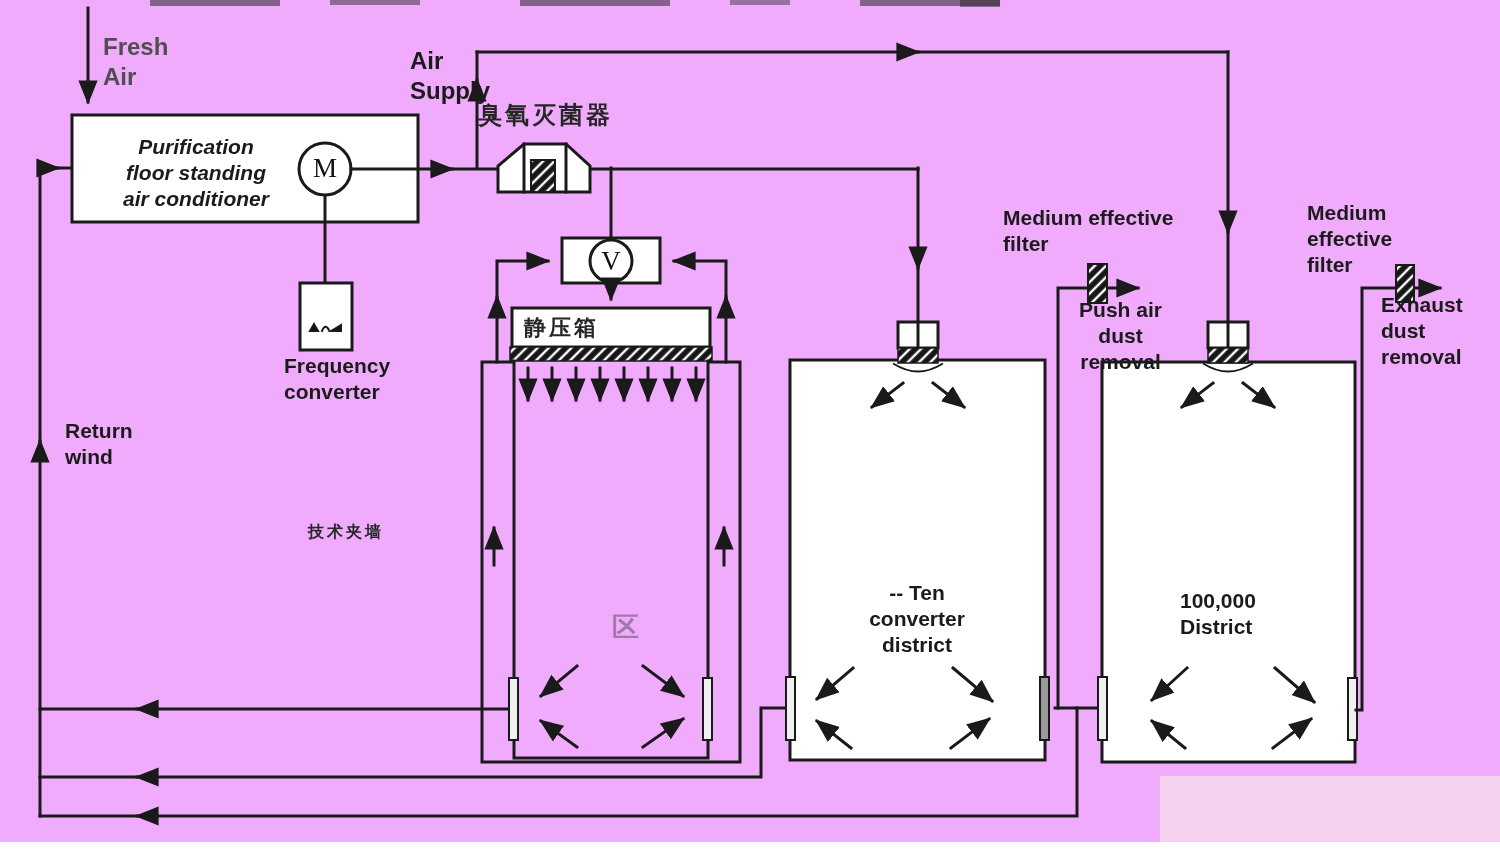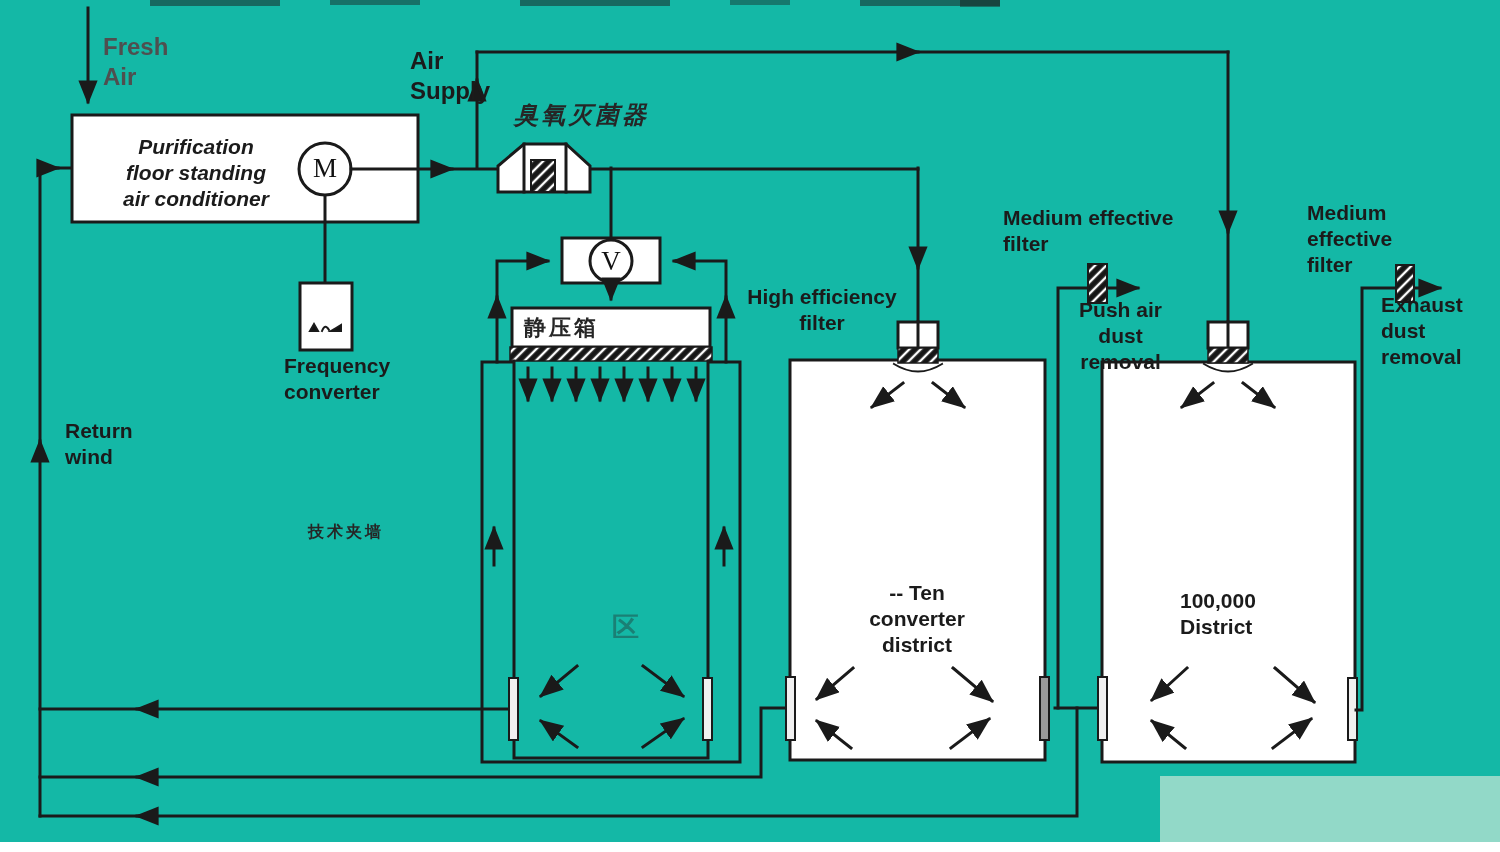--- a/index.html
+++ b/index.html
@@ -1,19 +1,19 @@
 <!DOCTYPE html>
 <html><head>
 <meta charset="utf-8">
 <style>
   html,body{margin:0;padding:0;background:#ffffff;}
   #stage{
     position:relative;
     width:1500px;height:842px;
-    background:#14b8a6;
+    background:#f0abfc;
     overflow:hidden;
     font-family:"Liberation Sans",sans-serif;
   }
   #stage svg{position:absolute;left:0;top:0;}
   .lbl{
     position:absolute;
     font-family:"Liberation Sans",sans-serif;
     font-weight:700;
     color:#1b1b1b;
     font-size:21px;
@@ -252,24 +252,23 @@
     </g>
     <g>
       <rect x="1396" y="265" width="18" height="37" fill="url(#hatchDark)" stroke-width="2"></rect>
     </g>
 
   </g>
 </svg>
 
 <div class="lbl big gray" style="left:103px;top:32px;width:82px;">Fresh Air</div>
 <div class="lbl big" style="left:410px;top:46px;width:92px;">Air Supply</div>
-<div class="lbl cn" style="left:514px;top:101px;width:220px;font-size:24px;font-style:italic;">臭氧灭菌器</div>
+<div class="lbl cn" style="left:478px;top:101px;width:220px;font-size:24px;">臭氧灭菌器</div>
 <div class="lbl center" style="left:120px;top:134px;width:152px;font-style:italic;">Purification floor standing air conditioner</div>
 <div class="lbl" style="left:284px;top:353px;width:142px;">Frequency converter</div>
-<div class="lbl center" style="left:731px;top:284px;width:182px;">High efficiency filter</div>
 <div class="lbl" style="left:1003px;top:205px;width:212px;">Medium effective filter</div>
 <div class="lbl" style="left:1307px;top:200px;width:112px;">Medium effective filter</div>
 <div class="lbl" style="left:1068px;top:297px;width:105px;text-align:center;">Push air dust removal</div>
 <div class="lbl" style="left:1381px;top:292px;width:108px;">Exhaust dust removal</div>
 <div class="lbl" style="left:65px;top:418px;width:90px;">Return wind</div>
 <div class="lbl cn" style="left:308px;top:522px;width:170px;font-size:16px;">技术夹墙</div>
 <div class="lbl cn" style="left:524px;top:314px;width:110px;font-size:22px;">静压箱</div>
 <div class="lbl faint cn" style="left:612px;top:610px;font-size:27px;">区</div>
 <div class="lbl center" style="left:843px;top:580px;width:148px;">-- Ten converter district</div>
 <div class="lbl" style="left:1180px;top:588px;width:128px;">100,000 District</div>

